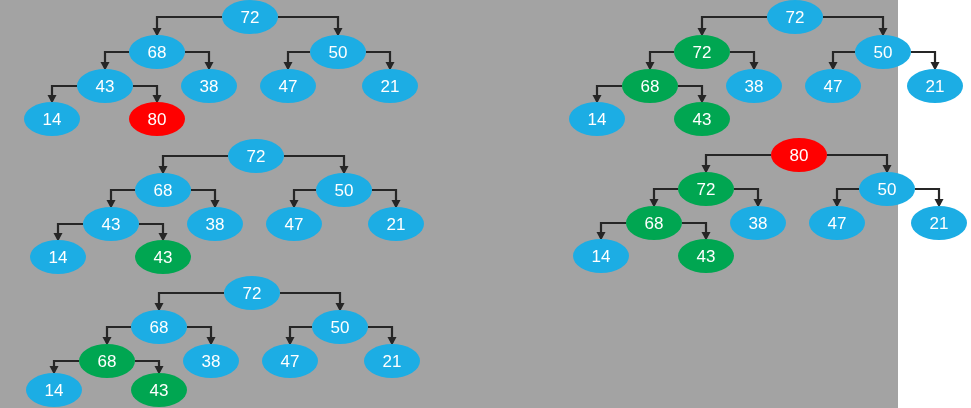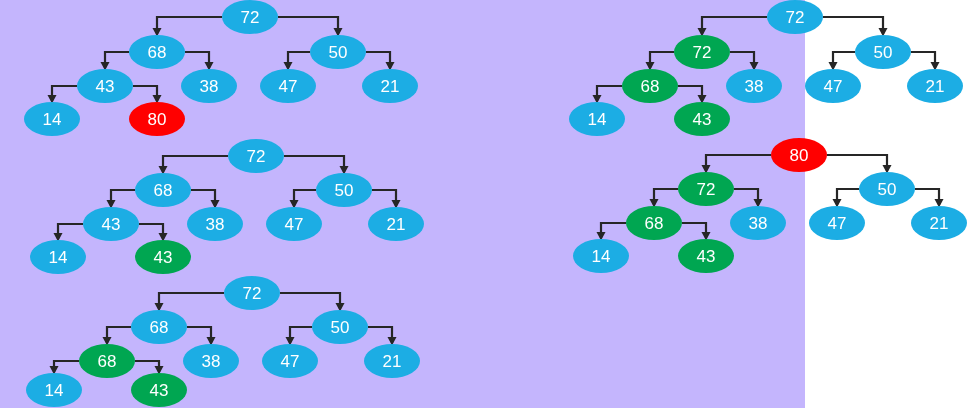--- a/index.html
+++ b/index.html
@@ -8,23 +8,23 @@
     background: #ffffff;
   }
   body {
     width: 971px;
     height: 408px;
     overflow: hidden;
     font-family: "Liberation Sans", sans-serif;
   }
   #canvas {
     position: relative;
-    width: 805px;
+    width: 898px;
     height: 408px;
-    background: #c4b5fd;
+    background: #a3a3a3;
   }
   svg.tree-layer {
     position: absolute;
     left: 0;
     top: 0;
     width: 971px;
     height: 408px;
   }
   .node-ellipse {
     stroke: none;

